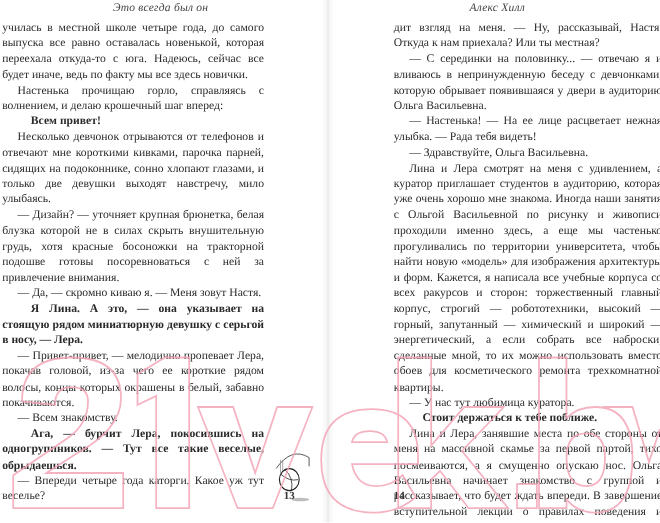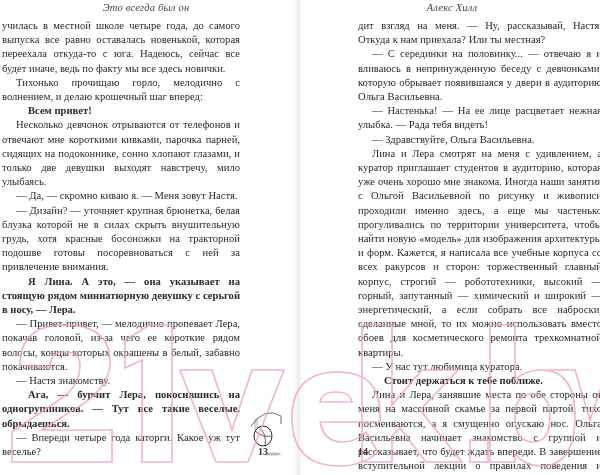--- a/index.html
+++ b/index.html
@@ -53,28 +53,28 @@
 </style>
 </head>
 <body>
 
 <div class="spread">
 
   <div class="page page-left">
     <div class="running-head">Это всегда был он</div>
     <div class="text-block" id="left-text">
         <p class="noindent">училась в местной школе четыре года, до самого выпуска все равно оставалась новенькой, которая переехала откуда-то с юга. Надеюсь, сейчас все будет иначе, ведь по факту мы все здесь новички.</p>
-        <p>Тихонько прочищаю горло, мелодично с волнением, и делаю крошечный шаг вперед:</p>
+        <p>Настенька прочищаю горло, справляясь с волнением, и делаю крошечный шаг вперед:</p>
         <p class="deep">Всем привет!</p>
         <p>Несколько девчонок отрываются от телефонов и отвечают мне короткими кивками, парочка парней, сидящих на подоконнике, сонно хлопают глазами, и только две девушки выходят навстречу, мило улыбаясь.</p>
+        <p>— Дизайн? — уточняет крупная брюнетка, белая блузка которой не в силах скрыть внушительную грудь, хотя красные босоножки на тракторной подошве готовы посоревноваться с ней за привлечение внимания.</p>
         <p>— Да, — скромно киваю я. — Меня зовут Настя.</p>
-        <p>— Дизайн? — уточняет крупная брюнетка, белая блузка которой не в силах скрыть внушительную грудь, хотя красные босоножки на тракторной подошве готовы посоревноваться с ней за привлечение внимания.</p>
         <p class="deep">Я Лина. А это, — она указывает на стоящую рядом миниатюрную девушку с серьгой в носу, — Лера.</p>
         <p>— Привет-привет, — мелодично пропевает Лера, покачав головой, из-за чего ее короткие рядом волосы, концы которых окрашены в белый, забавно покачиваются.</p>
-        <p>— Настя знакомству.</p>
+        <p>— Всем знакомству.</p>
         <p class="deep">Ага, — бурчит Лера, покосившись на одногруппников. — Тут все такие веселые, обрыдаешься.</p>
         <p>— Впереди четыре года каторги. Какое уж тут веселье?</p>
       </div>
     <svg class="deco" viewBox="0 0 55 58">
       <path d="M6 26 Q 20 6 36 16 L 36 24" fill="none" stroke="#444" stroke-width="0.8"></path>
       <line x1="10" y1="18" x2="10" y2="30" stroke="#777" stroke-width="0.6"></line>
       <line x1="12" y1="18" x2="12" y2="28" stroke="#777" stroke-width="0.6"></line>
       <ellipse cx="18" cy="36" rx="9" ry="10" fill="none" stroke="#222" stroke-width="1"></ellipse>
       <path d="M10 31 Q 18 38 26 36" fill="none" stroke="#222" stroke-width="0.7"></path>
       <path d="M14 27 Q 22 34 20 46" fill="none" stroke="#222" stroke-width="0.7"></path>

